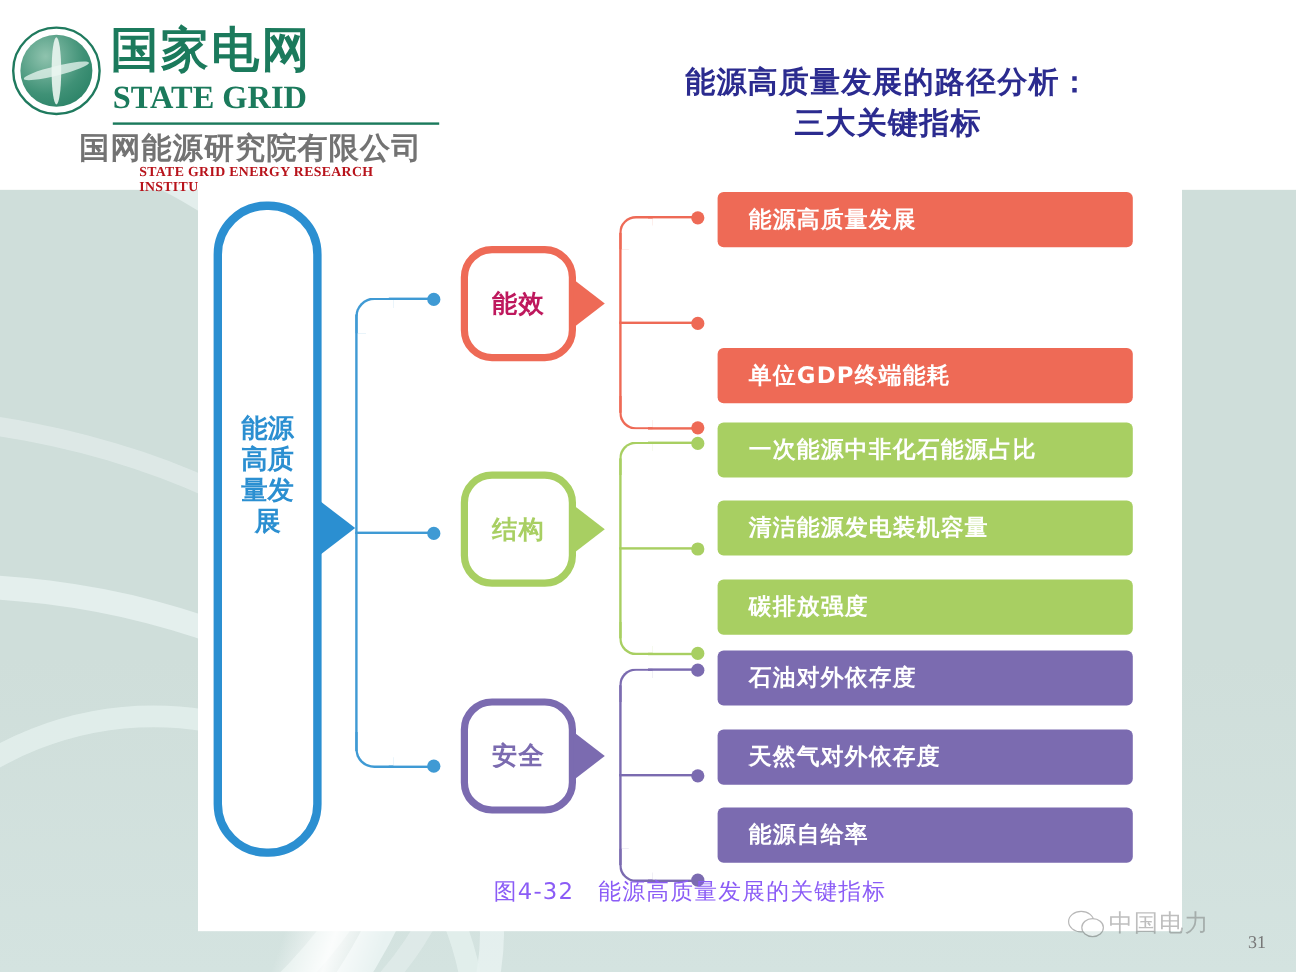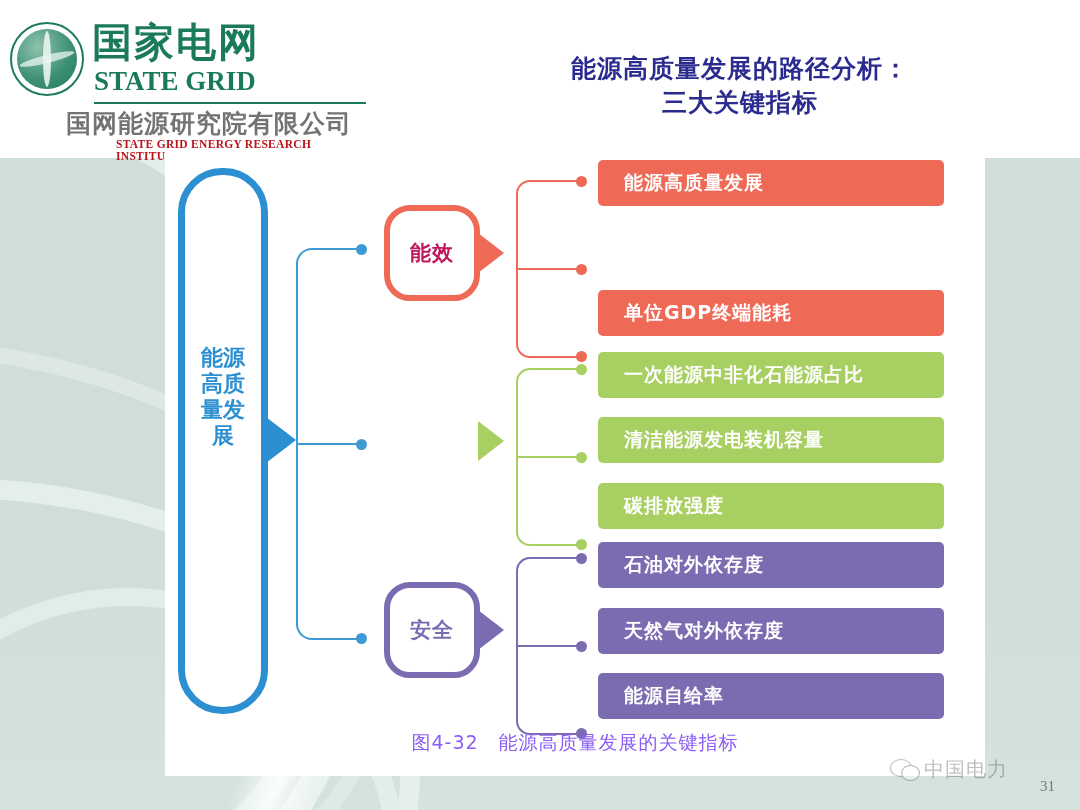--- a/index.html
+++ b/index.html
@@ -183,20 +183,23 @@
     <div class="ht" style="background: rgb(238, 106, 86);"></div>
       <div class="hm" style="background: rgb(238, 106, 86);"></div>
       <div class="hb" style="background: rgb(238, 106, 86);"></div>
     <div class="bdot" style="left: 60px; top: -4px; background: rgb(238, 106, 86);"></div>
     <div class="bdot" style="left: 60px; top: 84px; background: rgb(238, 106, 86);"></div>
     <div class="bdot" style="left: 60px; bottom: -4px; background: rgb(238, 106, 86);"></div>
   </div>
   <div class="pill" id="p0-0" style="top: 160px; background: rgb(238, 106, 86);">能源高质量发展</div>
   <div class="pill" id="p0-2" style="top: 290px; background: rgb(238, 106, 86);">单位GDP终端能耗</div>
 
+  <div class="node" id="node1" style="top: 393px; left: 384px; border: 6px solid rgb(168, 207, 98);">
+    <span style="color: rgb(168, 207, 98);">结构</span>
+  </div>
   <div class="node-arrow" id="node1arr" style="top: 421px; left: 478px; border-left: 26px solid rgb(168, 207, 98);"></div>
   <div class="bracket" id="br1" style="top: 368px; left: 516px;">
     <div class="ct" style="border-color: rgb(168, 207, 98);"></div>
       <div class="cb" style="border-color: rgb(168, 207, 98);"></div>
       <div class="v" style="background: rgb(168, 207, 98);"></div>
     <div class="ht" style="background: rgb(168, 207, 98);"></div>
       <div class="hm" style="background: rgb(168, 207, 98);"></div>
       <div class="hb" style="background: rgb(168, 207, 98);"></div>
     <div class="bdot" style="left: 60px; top: -4px; background: rgb(168, 207, 98);"></div>
     <div class="bdot" style="left: 60px; top: 84px; background: rgb(168, 207, 98);"></div>

